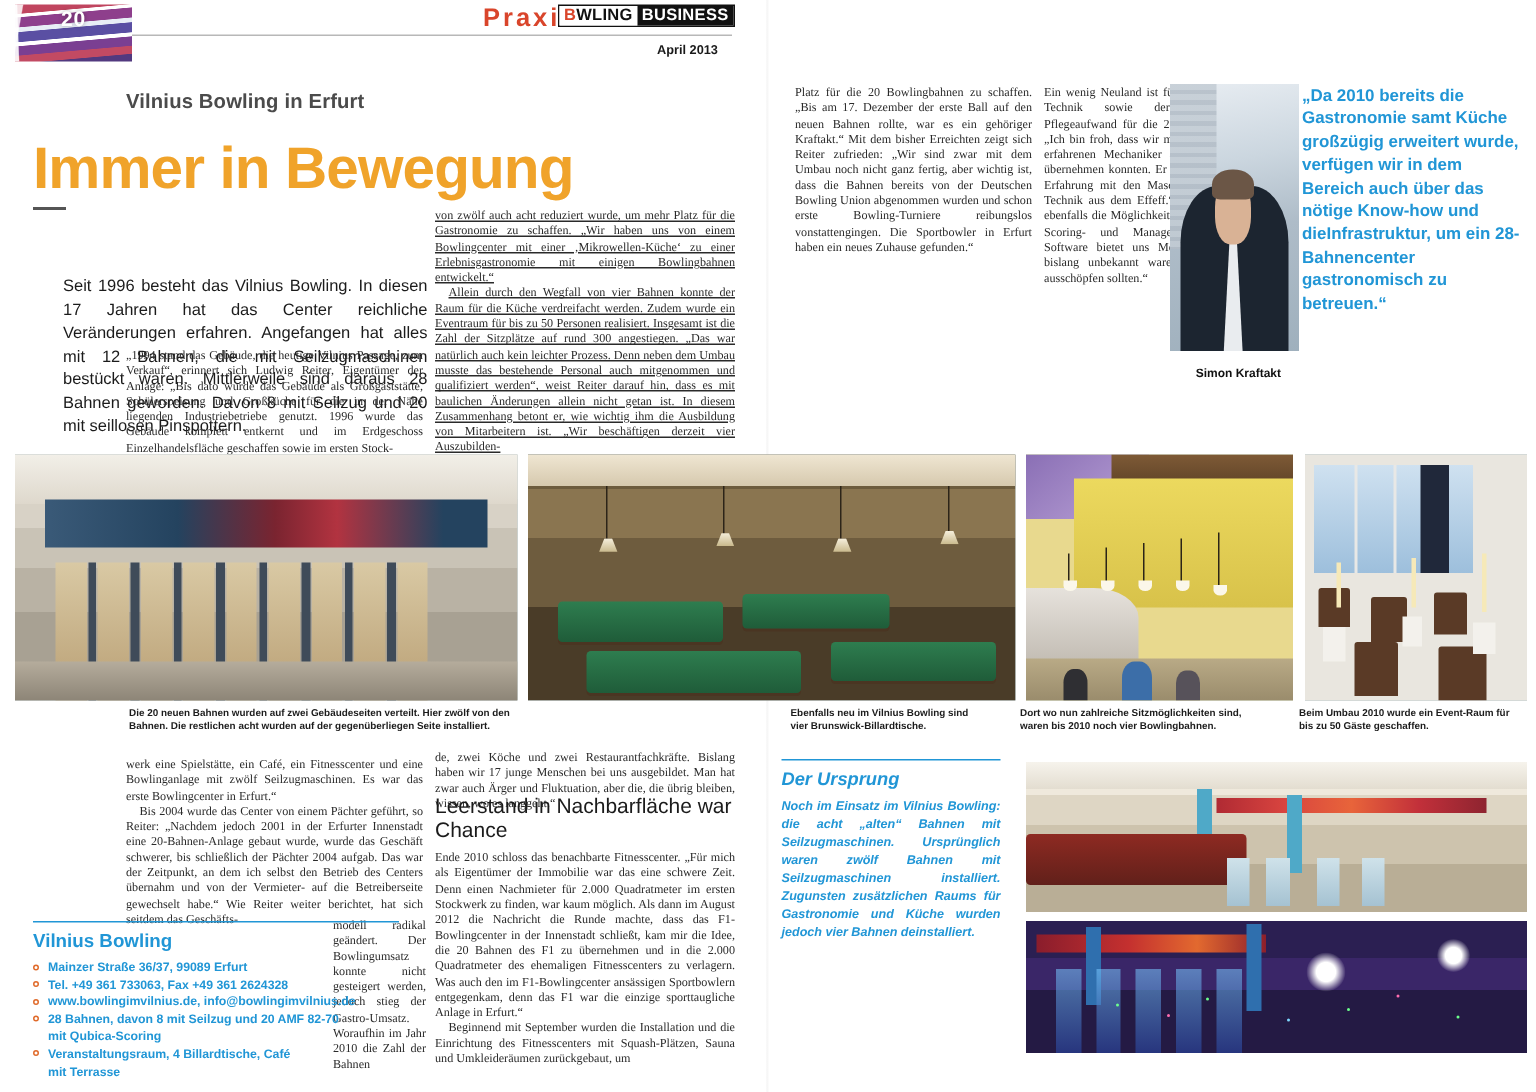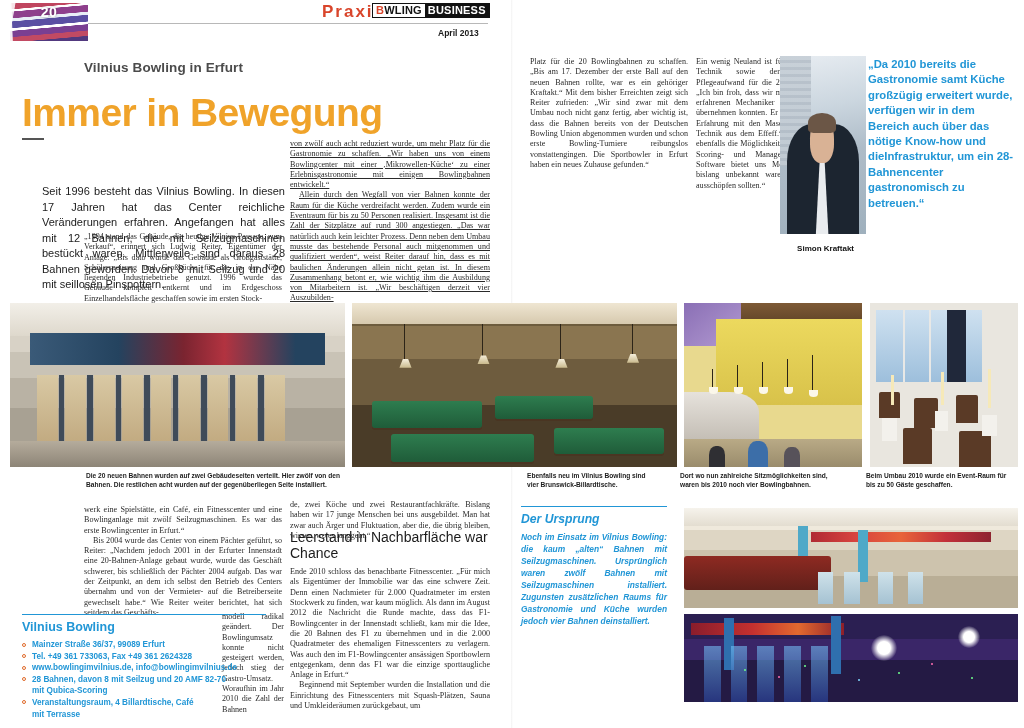--- a/index.html
+++ b/index.html
@@ -474,16 +474,16 @@
       <li><span class="bullet"></span><span>Tel. +49 361 733063, Fax +49 361 2624328</span></li>
       <li><span class="bullet"></span><span>www.bowlingimvilnius.de, info@bowlingimvilnius.de</span></li>
       <li><span class="bullet"></span><span>28 Bahnen, davon 8 mit Seilzug und 20 AMF 82-70</span><span class="cont">mit Qubica-Scoring</span></li>
       <li><span class="bullet"></span><span>Veranstaltungsraum, 4 Billardtische, Café</span><span class="cont">mit Terrasse</span></li>
     </ul>
   </div>
 
   <div class="ursprung">
     <div class="hr"></div>
     <h3>Der Ursprung</h3>
-    <p>Noch im Einsatz im Vilnius Bowling: die kaum „alten“ Bahnen mit Seilzugmaschinen. Ursprünglich waren zwölf Bahnen mit Seilzugmaschinen installiert. Zugunsten zusätzlichen Raums für Gastronomie und Küche wurden jedoch vier Bahnen deinstalliert.</p>
+    <p>Noch im Einsatz im Vilnius Bowling: die acht „alten“ Bahnen mit Seilzugmaschinen. Ursprünglich waren zwölf Bahnen mit Seilzugmaschinen installiert. Zugunsten zusätzlichen Raums für Gastronomie und Küche wurden jedoch vier Bahnen deinstalliert.</p>
   </div>
 
 </div>
 
 </body></html>

